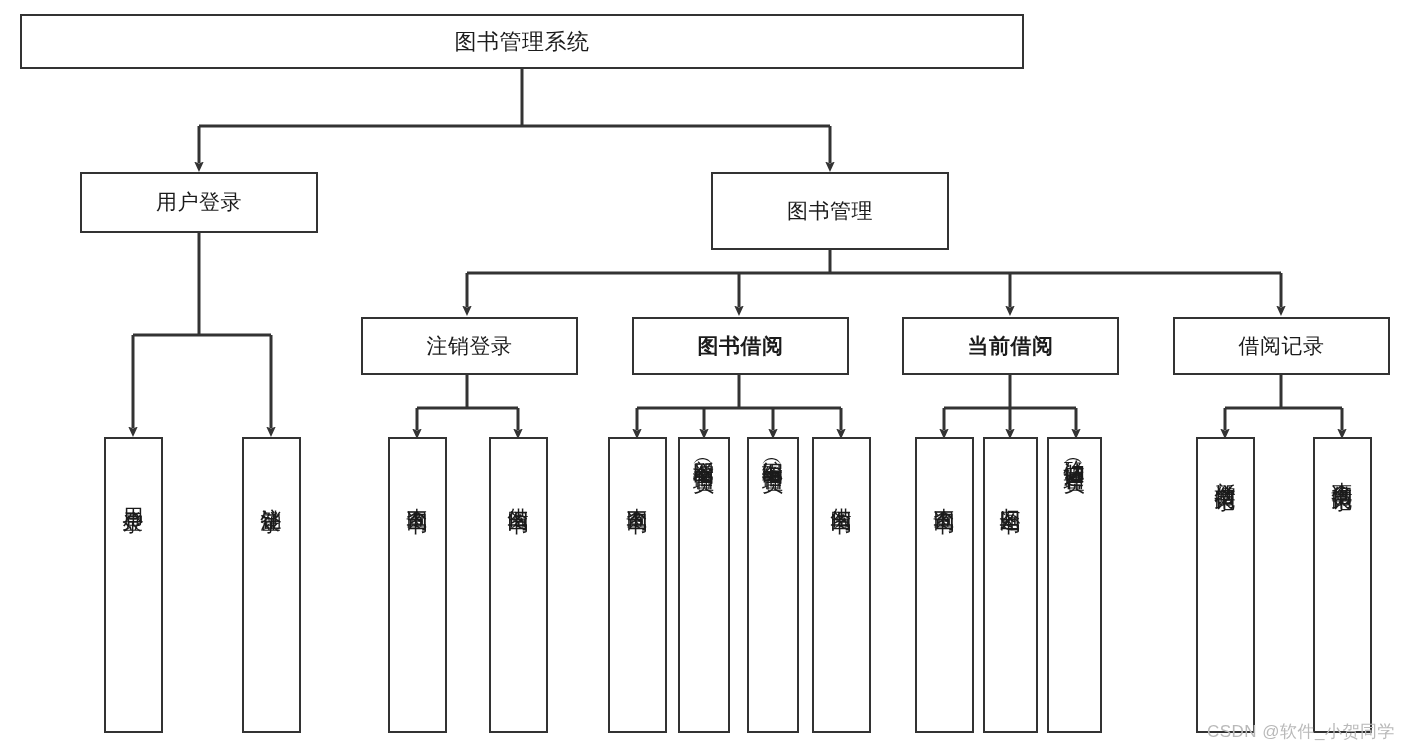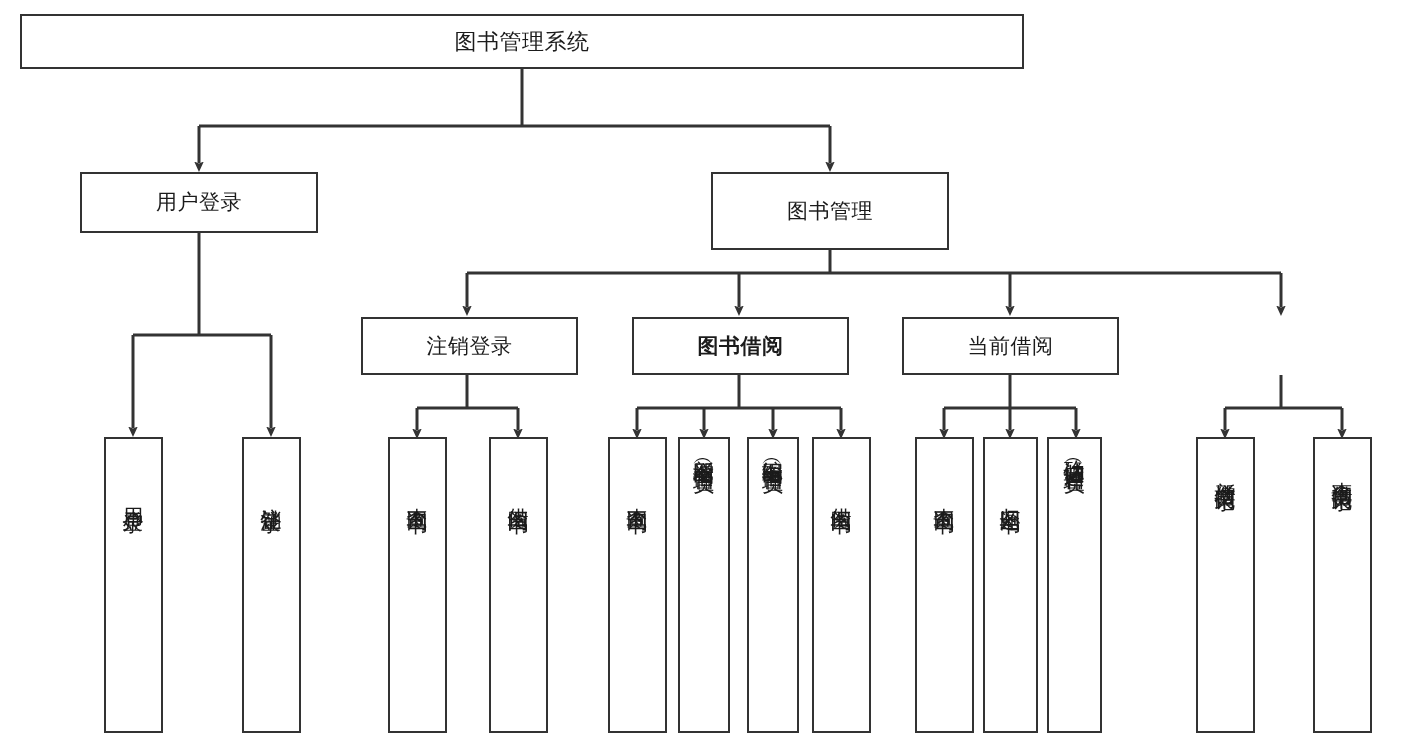--- a/index.html
+++ b/index.html
@@ -146,24 +146,27 @@
   </div>
 
   <div class="node h-node" style="left:361px; top:317px; width:217px; height:58px;">
     <span class="label">注销登录</span>
   </div>
 
   <div class="node h-node" style="left:632px; top:317px; width:217px; height:58px;font-weight:bold;">
     <span class="label">图书借阅</span>
   </div>
 
-  <div class="node h-node" style="left:902px; top:317px; width:217px; height:58px;">
+  <div class="node h-node" style="left:902px; top:317px; width:217px; height:58px;font-weight:bold;">
     <span class="label">当前借阅</span>
   </div>
 
+  <div class="node h-node" style="left:1173px; top:317px; width:217px; height:58px;">
+    <span class="label">借阅记录</span>
+  </div>
 
   <div class="node v-node" style="left:104px; top:437px; width:59px; height:296px; padding-top:52px;">
     <span class="label">用户登录</span>
   </div>
 
   <div class="node v-node" style="left:242px; top:437px; width:59px; height:296px; padding-top:52px;">
     <span class="label">注销登录</span>
   </div>
 
   <div class="node v-node" style="left:388px; top:437px; width:59px; height:296px; padding-top:52px;">
@@ -203,14 +206,15 @@
   </div>
 
   <div class="node v-node" style="left:1196px; top:437px; width:59px; height:296px; padding-top:26px;">
     <span class="label">新增借阅记录</span>
   </div>
 
   <div class="node v-node" style="left:1313px; top:437px; width:59px; height:296px; padding-top:26px;">
     <span class="label">查询借阅记录</span>
   </div>
 
+  <div class="watermark">CSDN @软件_小贺同学</div>
 
 </div>
 
 </body></html>

